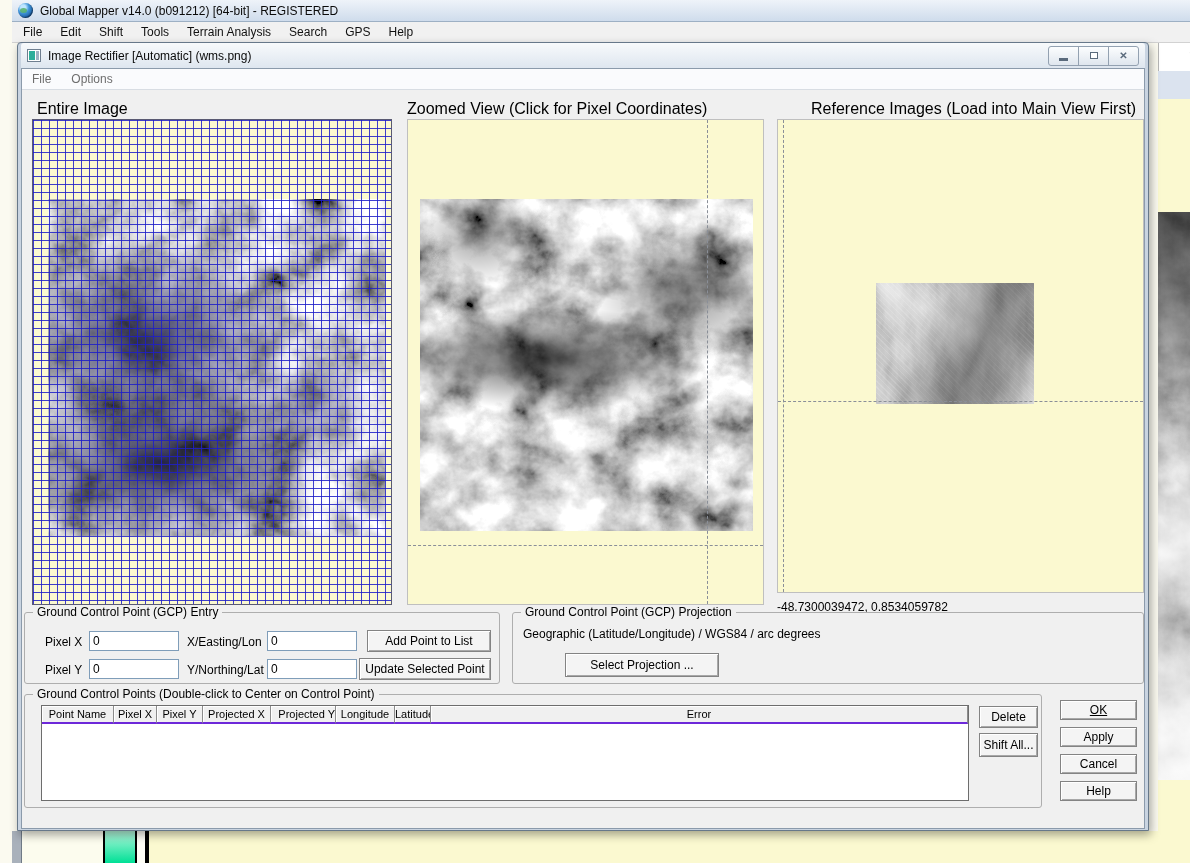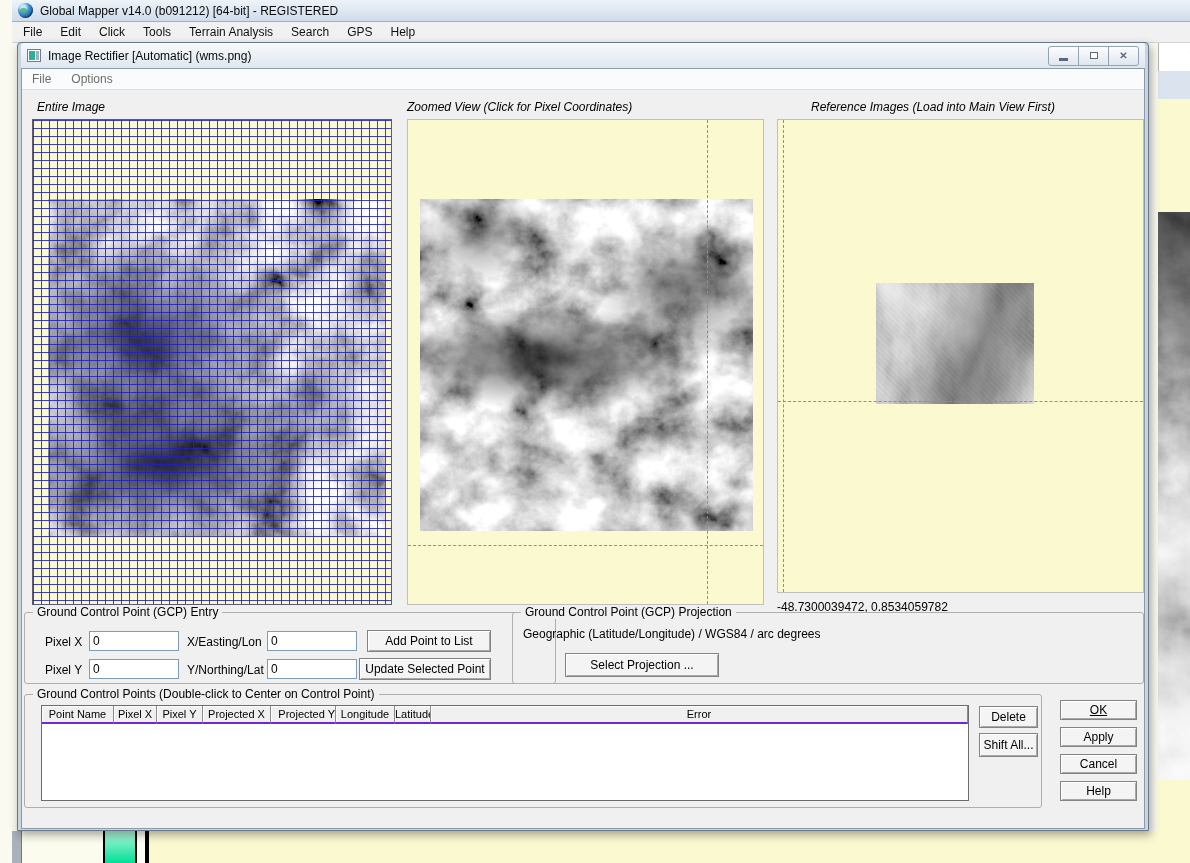--- a/index.html
+++ b/index.html
@@ -58,21 +58,21 @@
   .winbtn:last-child{border-radius:0 3px 3px 0;}
   .glyph-min{width:9px;height:3px;background:#5a6a7c;margin-top:8px;}
   .glyph-restore{width:8px;height:7px;border:1px solid #5a6a7c;background:#fff;box-sizing:border-box;}
   .glyph-close{font-size:10px;color:#5a6a7c;font-weight:bold;line-height:1;}
 
   .dlg-body{position:relative;height:759px;background:#f0f0f0;border:1px solid #8b9aab;box-sizing:content-box;}
   .dlg-menubar{height:21px;background:#fafbfd;border-bottom:1px solid #d8dde3;display:flex;align-items:center;box-sizing:border-box;}
   .dmenu-item{font-size:12px;color:#6e6e6e;padding:0 10px;}
   .dlg-content{position:absolute;left:0;top:21px;right:0;bottom:0;background:#f0f0f0;}
 
-  .plabel{position:absolute;font-size:12px;color:#000;font-style:italic;}
+  .plabel{position:absolute;font-size:16px;color:#000;}
   .panel{position:absolute;box-sizing:border-box;background:#fbf9d0;border:1px solid #bfbfbf;overflow:hidden;}
 
   
   .panel-entire{left:10px;top:29px;width:360px;height:486px;border:1px solid #5a5a72;}
   .terr{position:absolute;overflow:hidden;}
   .terr-entire{left:15px;top:79px;width:337px;height:337px;}
   .terr-entire .ov{position:absolute;inset:0;mix-blend-mode:multiply;background:
       radial-gradient(ellipse 62% 42% at 30% 42%,rgba(10,10,70,.78),rgba(10,10,70,0) 72%),
       radial-gradient(ellipse 70% 38% at 34% 78%,rgba(6,6,52,.85),rgba(6,6,52,0) 70%),
       radial-gradient(ellipse 30% 22% at 78% 62%,rgba(20,20,90,.35),rgba(20,20,90,0) 70%);}
@@ -93,21 +93,21 @@
   
   .panel-ref{left:755px;top:29px;width:367px;height:474px;}
   .ref-img{left:98px;top:163px;width:158px;height:121px;}
   .ref-img .hatch{position:absolute;inset:0;background:repeating-linear-gradient(45deg,rgba(255,255,255,.14) 0 1px,transparent 1px 4px);}
   .ref-img .ov{position:absolute;inset:0;background:linear-gradient(115deg,rgba(255,255,255,.1) 30%,rgba(0,0,0,.38) 62%,rgba(60,60,60,.25) 85%,rgba(255,255,255,.3) 100%);}
   .ref-coords{position:absolute;left:755px;top:510px;font-size:12px;color:#000;}
 
   
   .grp{position:absolute;border:1px solid #aeaeae;border-radius:3px;box-sizing:border-box;}
   .grp-legend{position:absolute;top:-8px;left:8px;background:#f0f0f0;padding:0 4px;font-size:12px;color:#000;white-space:nowrap;}
-  .grp-entry{left:2px;top:522px;width:532px;height:72px;}
+  .grp-entry{left:2px;top:522px;width:476px;height:72px;}
   .grp-proj{left:490px;top:522px;width:632px;height:72px;}
   .grp-points{left:2px;top:604px;width:1018px;height:114px;}
 
   .lbl{position:absolute;font-size:12px;color:#000;white-space:nowrap;}
   .inp{position:absolute;box-sizing:border-box;height:20px;border:1px solid #7f9db9;background:#fff;
        font-family:"Liberation Sans",sans-serif;font-size:12px;padding:1px 3px;}
   .btn{position:absolute;box-sizing:border-box;display:flex;align-items:center;justify-content:center;
        background:#f4f4f4;border:1px solid #838383;box-shadow:inset 1px 1px 0 #fff,inset -1px -1px 0 #a8a8a8;
        font-size:12px;color:#000;white-space:nowrap;cursor:default;}
 
@@ -147,21 +147,21 @@
 <div id="screen">
 
   <div class="abs mw-titlebar">
     <span class="globe"></span>
     <span class="mw-title">Global Mapper v14.0 (b091212) [64-bit] - REGISTERED</span>
   </div>
 
   <div class="abs mw-menubar">
     <span class="mw-menu-item">File</span>
     <span class="mw-menu-item">Edit</span>
-    <span class="mw-menu-item">Click</span>
+    <span class="mw-menu-item">Shift</span>
     <span class="mw-menu-item">Tools</span>
     <span class="mw-menu-item">Terrain Analysis</span>
     <span class="mw-menu-item">Search</span>
     <span class="mw-menu-item">GPS</span>
     <span class="mw-menu-item">Help</span>
   </div>
 
   <div class="abs tb-right">
     <span class="combo-arrow">▼</span>
   </div>

